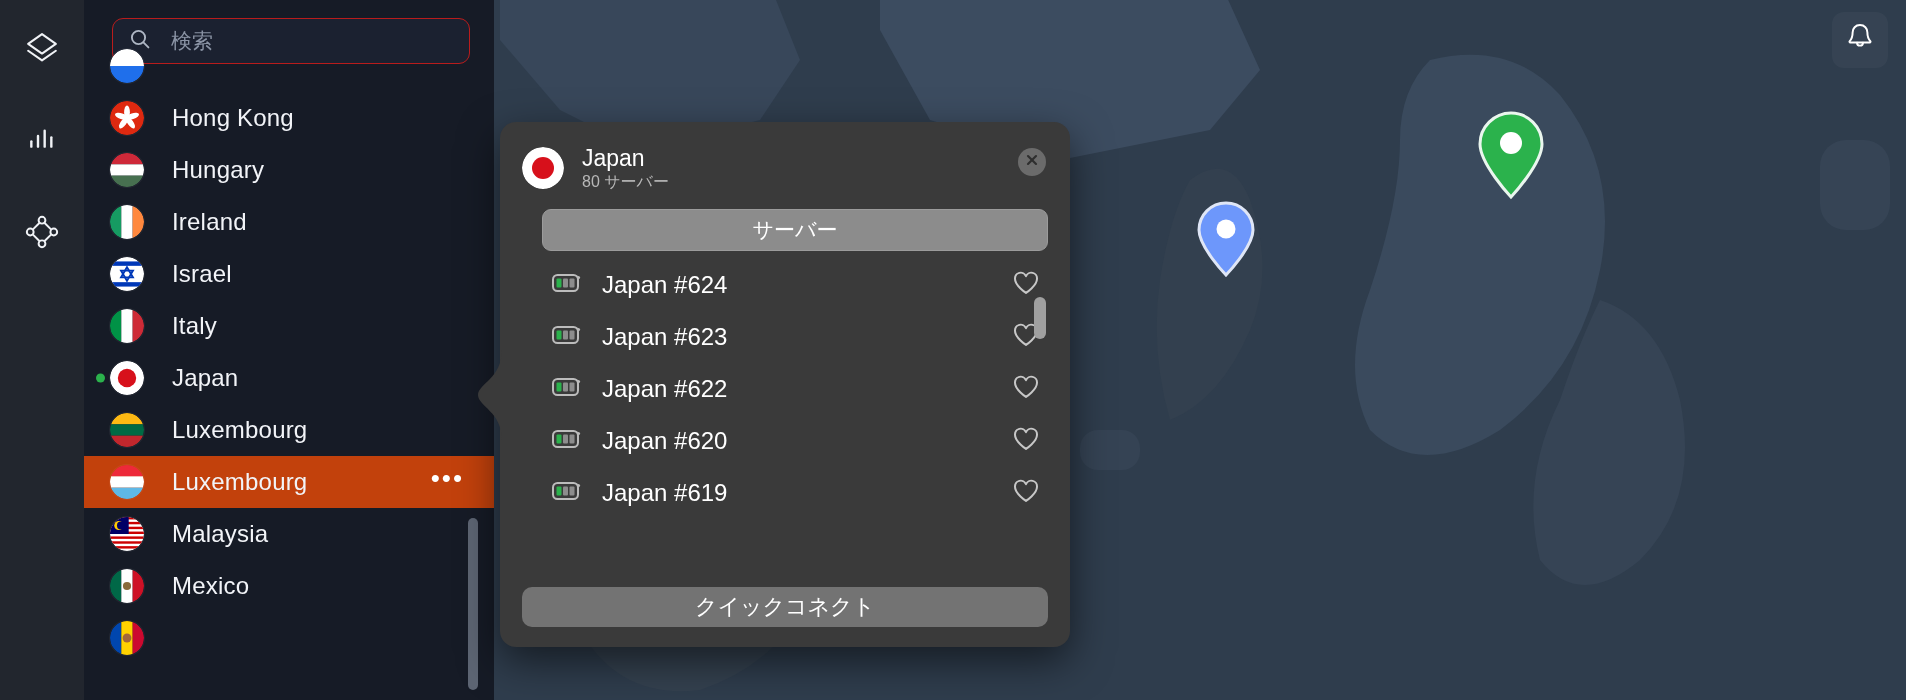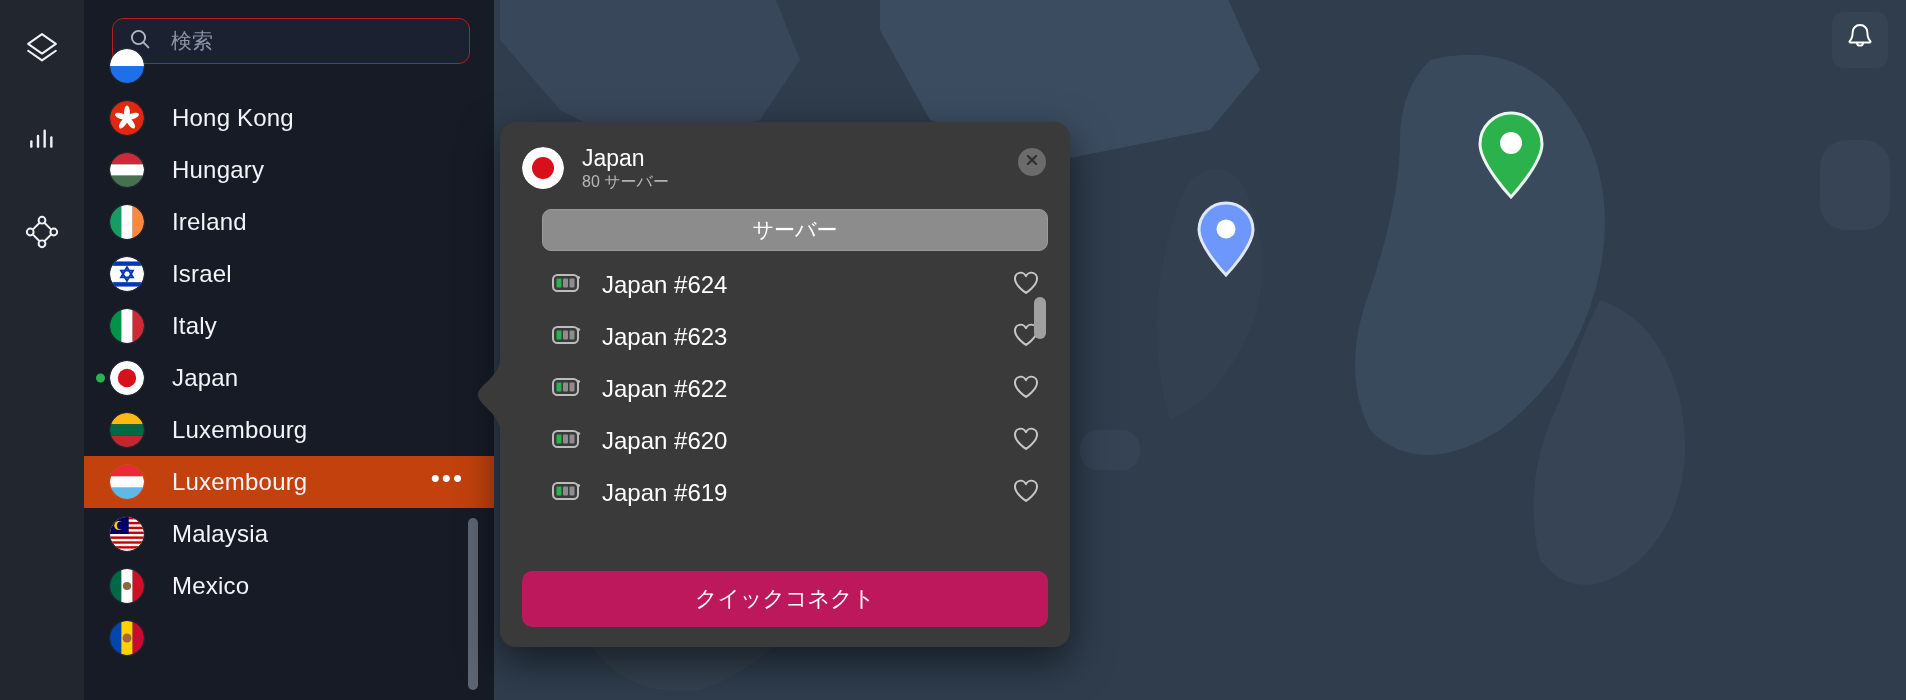--- a/index.html
+++ b/index.html
@@ -149,22 +149,22 @@
   .heart { margin-left: auto; }
   .load-icon { flex: 0 0 auto; }
   .srv-sb {
     position: absolute; right: 24px; top: 38px;
     width: 12px; height: 42px; border-radius: 7px;
     background: #a0a0a0;
   }
 
   .popup-foot { padding: 10px 22px 20px 22px; }
   .connect-btn {
-    height: 56px; border-radius: 10px;
-    background: #be185d;
+    height: 40px; border-radius: 10px;
+    background: #737373;
     display: flex; align-items: center; justify-content: center;
     color: #ffffff; font-size: 22px; cursor: pointer;
   }
 
   
   .bell-btn {
     position: absolute; right: 18px; top: 12px;
     width: 56px; height: 56px; border-radius: 12px;
     background: rgba(255,255,255,0.035);
     display: flex; align-items: center; justify-content: center;

